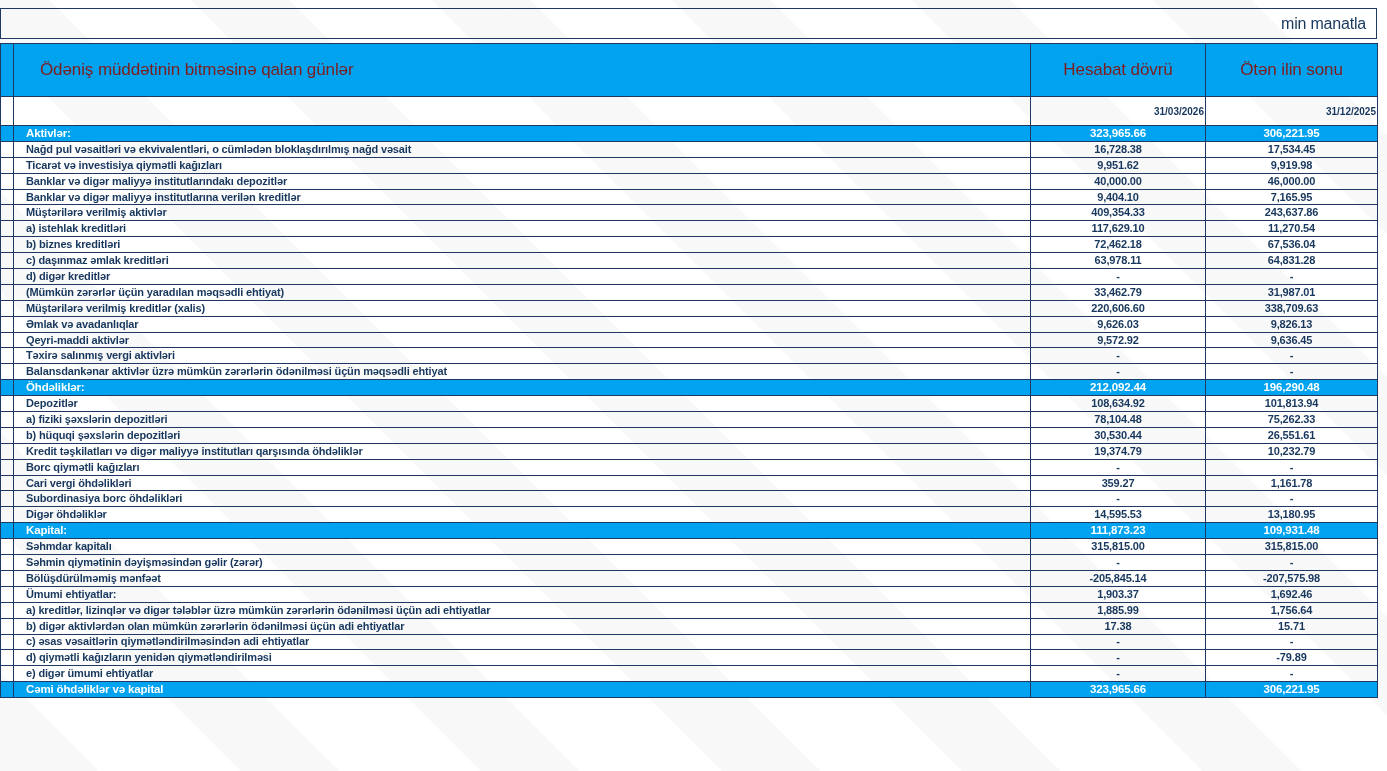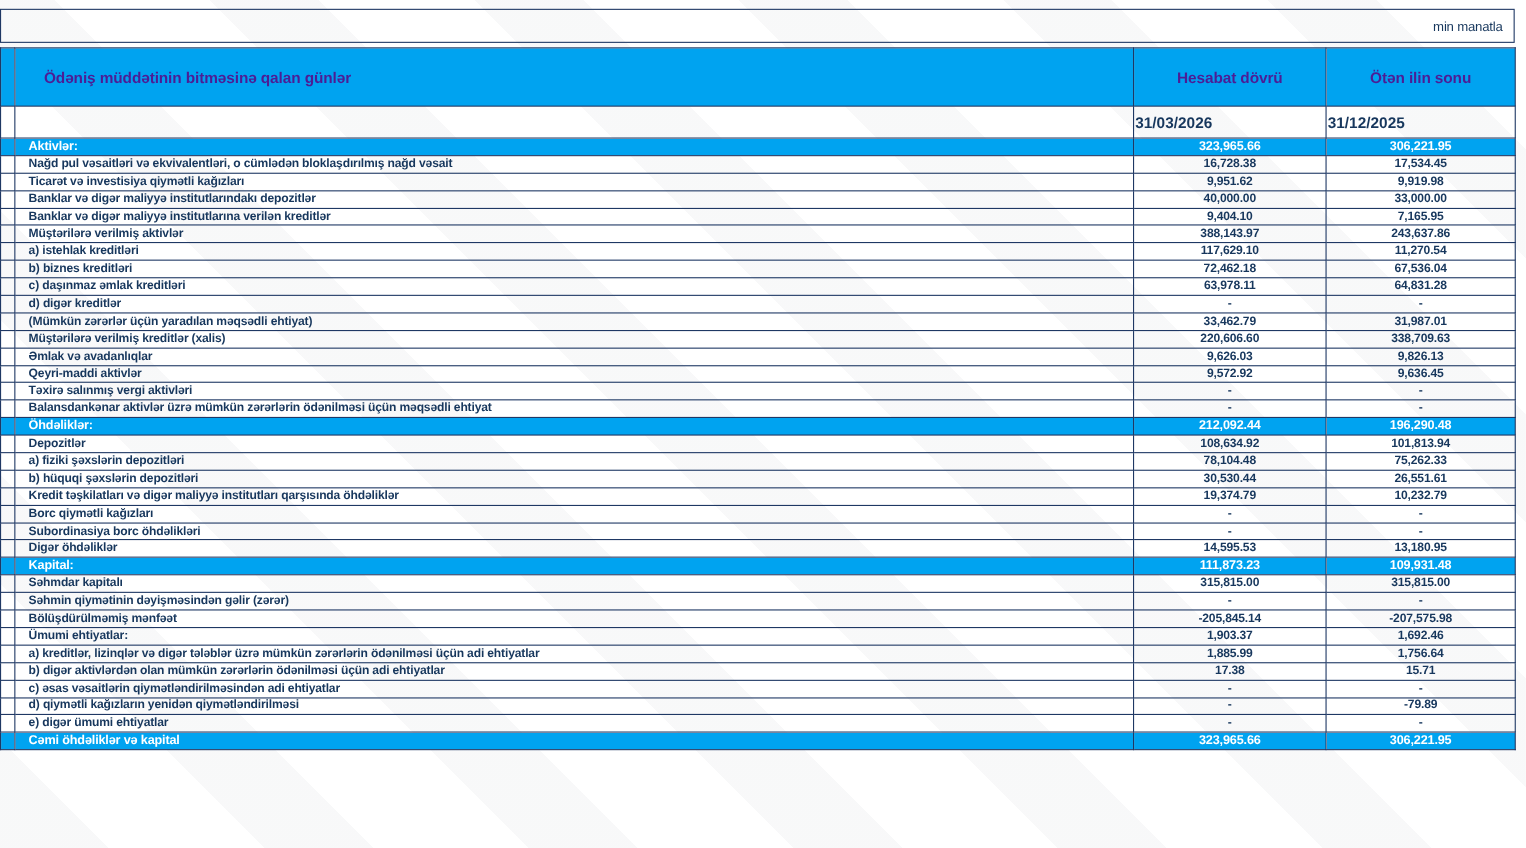--- a/index.html
+++ b/index.html
@@ -15,47 +15,47 @@
     background:
       repeating-linear-gradient(45deg, rgba(120,125,140,0.05) 0 70px, rgba(255,255,255,0) 70px 170px),
       #ffffff;
   }
   .sheet{width:1377px;padding-top:8px;}
   .unit-bar{
     height:31px;
     border:1.5px solid var(--navy);
     display:flex;align-items:center;justify-content:flex-end;
     padding-right:10px;box-sizing:border-box;
-    color:var(--ink);font-size:12px;letter-spacing:-0.2px;
+    color:var(--ink);font-size:16px;letter-spacing:-0.2px;
   }
   table.balance{
     margin-top:4px;
     border-collapse:collapse;table-layout:fixed;
     width:1377px;
   }
   col.c-gutter{width:13px;}
   col.c-label{width:1017px;}
   col.c-val1{width:175px;}
   col.c-val2{width:172px;}
   th,td{
     border:1.5px solid var(--navy);
     box-sizing:border-box;
     overflow:hidden;white-space:nowrap;
     vertical-align:middle;
   }
   thead tr.head-row{height:53px;}
   thead tr.head-row th{
-    background:var(--accent);color:#4c1d95;
-    font-size:14px;font-weight:700;letter-spacing:-0.1px;
+    background:var(--accent);color:#7f1d1d;
+    font-size:17px;font-weight:400;letter-spacing:-0.1px;
   }
   th.title-cell{text-align:left;padding-left:26px;}
   thead tr.date-row{height:29px;}
   thead tr.date-row td{
-    text-align:left;color:var(--ink);
-    font-size:14px;font-weight:600;background:transparent;
+    text-align:right;color:var(--ink);
+    font-size:10px;font-weight:600;background:transparent;
   }
   td.blue-fill{background:var(--accent);}
   tbody tr{height:15.9px;}
   tbody td{
     color:var(--ink);font-size:11px;font-weight:600;
     letter-spacing:-0.15px;line-height:1;
   }
   tbody td.label{text-align:left;padding:0 4px 0 12px;}
   tbody td.val{text-align:center;padding:0 4px;}
   tbody tr.section td{
@@ -109,32 +109,32 @@
         <tr>
     <td class="gutter"></td>
     <td class="label">Ticarət və investisiya qiymətli kağızları</td>
     <td class="val">9,951.62</td>
     <td class="val">9,919.98</td>
   </tr>
         <tr>
     <td class="gutter"></td>
     <td class="label">Banklar və digər maliyyə institutlarındakı depozitlər</td>
     <td class="val">40,000.00</td>
-    <td class="val">33,000.00</td>
+    <td class="val">46,000.00</td>
   </tr>
         <tr>
     <td class="gutter"></td>
     <td class="label">Banklar və digər maliyyə institutlarına verilən kreditlər</td>
     <td class="val">9,404.10</td>
     <td class="val">7,165.95</td>
   </tr>
         <tr>
     <td class="gutter"></td>
     <td class="label">Müştərilərə verilmiş aktivlər</td>
-    <td class="val">388,143.97</td>
+    <td class="val">409,354.33</td>
     <td class="val">243,637.86</td>
   </tr>
         <tr>
     <td class="gutter"></td>
     <td class="label">a) istehlak kreditləri</td>
     <td class="val">117,629.10</td>
     <td class="val">11,270.54</td>
   </tr>
         <tr>
     <td class="gutter"></td>
@@ -221,20 +221,26 @@
     <td class="val">10,232.79</td>
   </tr>
         <tr>
     <td class="gutter"></td>
     <td class="label">Borc qiymətli kağızları</td>
     <td class="val">-</td>
     <td class="val">-</td>
   </tr>
         <tr>
     <td class="gutter"></td>
+    <td class="label">Cari vergi öhdəlikləri</td>
+    <td class="val">359.27</td>
+    <td class="val">1,161.78</td>
+  </tr>
+        <tr>
+    <td class="gutter"></td>
     <td class="label">Subordinasiya borc öhdəlikləri</td>
     <td class="val">-</td>
     <td class="val">-</td>
   </tr>
         <tr>
     <td class="gutter"></td>
     <td class="label">Digər öhdəliklər</td>
     <td class="val">14,595.53</td>
     <td class="val">13,180.95</td>
   </tr>

